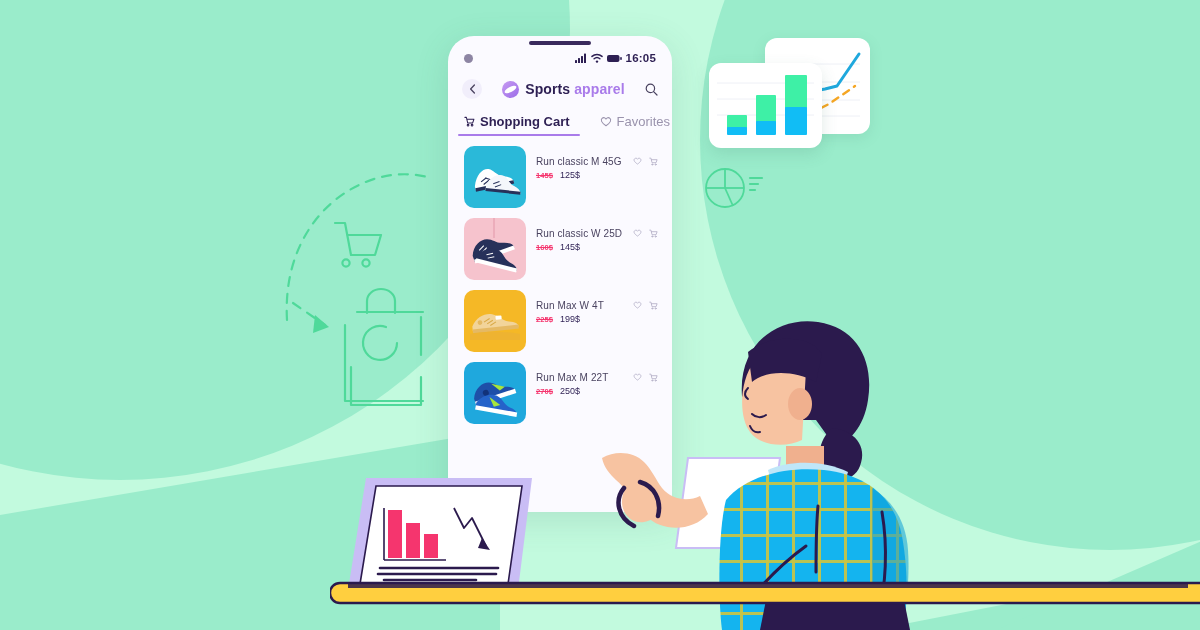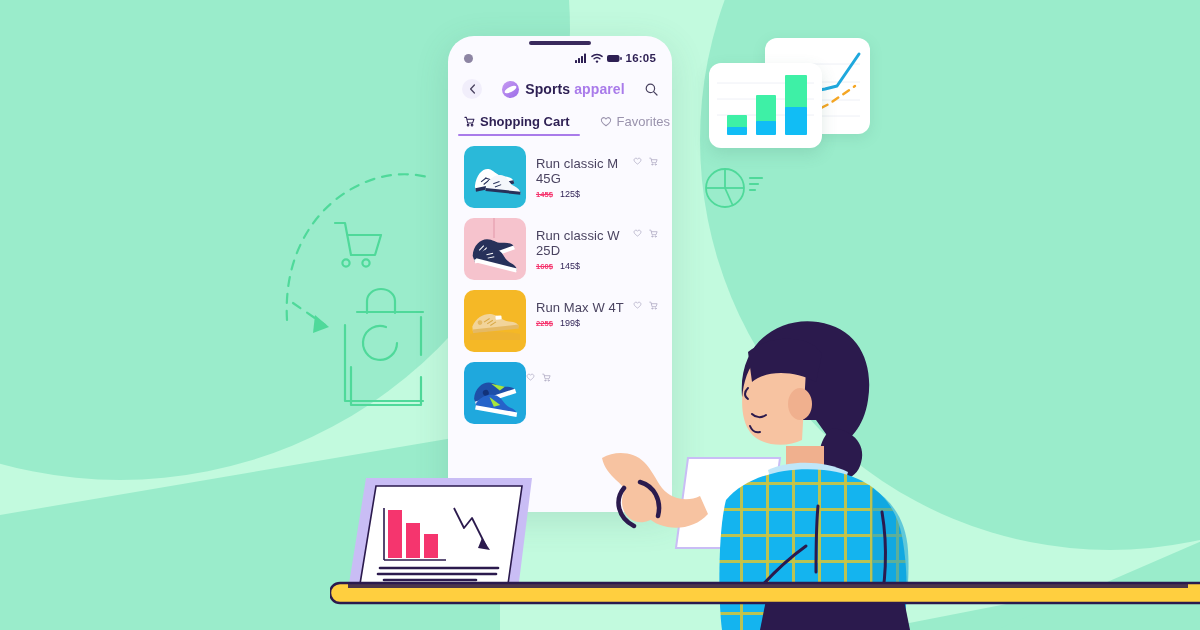--- a/index.html
+++ b/index.html
@@ -108,21 +108,21 @@
   .tab.active:after{
     content:"";position:absolute;left:-6px;right:-10px;bottom:-2px;height:2px;
     border-radius:2px;background:#a97bea;
   }
 
   
   .list{position:absolute;top:104px;left:0;right:0;bottom:0;}
   .row{display:flex;align-items:flex-start;padding:6px 14px 0 16px;height:72px;box-sizing:border-box;}
   .thumb{width:62px;height:62px;border-radius:10px;flex:none;position:relative;overflow:hidden;}
   .row-info{flex:1;padding-left:10px;padding-top:10px;}
-  .p-name{font-size:13px;color:#4a4360;letter-spacing:.1px;}
+  .p-name{font-size:10px;color:#4a4360;letter-spacing:.1px;}
   .p-prices{margin-top:3px;display:flex;align-items:baseline;gap:7px;}
   .p-old{font-size:7.6px;font-weight:700;color:#f5356e;text-decoration:line-through;}
   .p-new{font-size:9px;font-weight:400;color:#2d1f53;}
   .row-actions{display:flex;gap:7px;padding-top:11px;}
 
   
   .laptop{position:absolute;left:336px;top:468px;width:210px;height:132px;}
   
   .desk{position:absolute;left:330px;top:581px;width:900px;height:28px;}
   
@@ -408,20 +408,27 @@
               <path d="M30 21 L 42 28 L 36 30 Z" fill="#a8e53c"></path>
               <circle cx="22" cy="28" r="3" fill="#12327a"></circle>
             </g>
             <g transform="rotate(10 31 44)">
               <path d="M12 44 C 17 35, 26 32, 32 34 C 38 36, 39 41, 46 43 C 51 44, 54 46, 54 49 L 12 49 Z" fill="#2563c9"></path>
               <path d="M12 46.5 L 54 46.5 L 54 51 L 12 51 Z" fill="#fff"></path>
               <path d="M24 36 L 36 42 L 30 45 Z" fill="#a8e53c"></path>
             </g>
           </svg>
         </div>
+        <div class="row-info">
+          <div class="p-name">Run Max M 22T</div>
+          <div class="p-prices">
+            <span class="p-old">270$</span>
+            <span class="p-new">250$</span>
+          </div>
+        </div>
         <div class="row-actions">
           <svg width="9" height="8" viewBox="0 0 13 12">
             <path d="M6.5 10.6 C 1 7 0.6 4.2 2.2 2.6 C 3.8 1 6 2 6.5 3.4 C 7 2 9.2 1 10.8 2.6 C 12.4 4.2 12 7 6.5 10.6 Z" fill="none" stroke="#b3aec6" stroke-width="1.2" stroke-linejoin="round"></path>
           </svg>
           <svg width="9" height="9" viewBox="0 0 12 12">
             <g fill="none" stroke="#b3aec6" stroke-width="1.1" stroke-linecap="round" stroke-linejoin="round">
               <path d="M1 1.5 L 2.6 1.5 L 4 7.6 L 9.4 7.6 L 10.8 3.6 L 3.2 3.6"></path>
               <circle cx="4.4" cy="10" r="0.8"></circle>
                 <circle cx="8.8" cy="10" r="0.8"></circle>
             </g>

